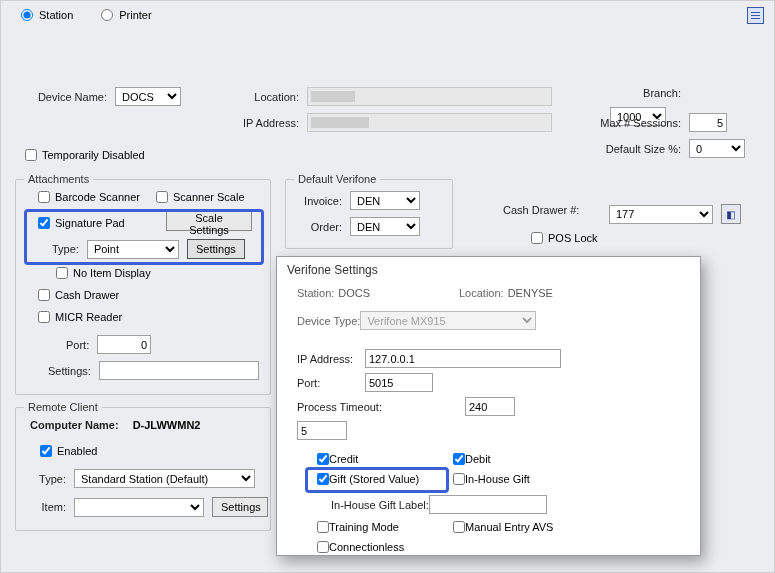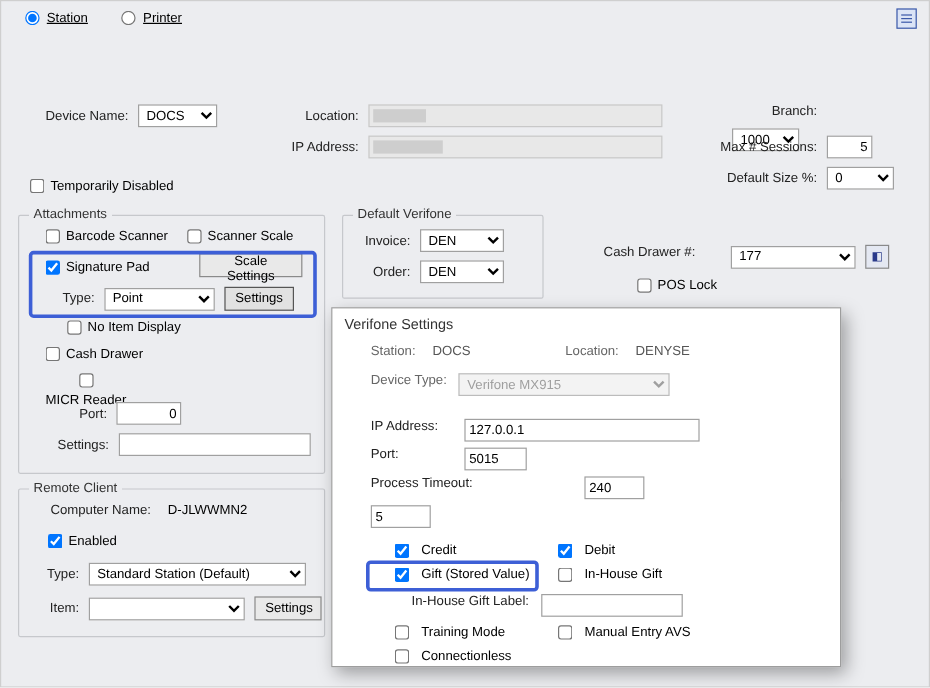--- a/index.html
+++ b/index.html
@@ -1,39 +1,39 @@
 <!DOCTYPE html>
 <html><head>
 <meta charset="utf-8">
 <style>
   * { box-sizing: border-box; font-family: "Segoe UI", Tahoma, Arial, sans-serif; font-size: 11px; }
   body { margin: 0; background: #fff; }
   .window { position: relative; width: 775px; height: 573px; background: #ecedf0; border: 1px solid #cfcfcf; }
   .ham { position: absolute; top: 6px; right: 10px; width: 17px; height: 17px; border: 1px solid #3a58a8; background: #dbe4f6; display:flex; flex-direction:column; justify-content:center; gap:2px; padding:2px 3px;}
   .ham div { height:1px; background:#3a58a8; }
   .radio-row { position:absolute; top:8px; left:20px; display:flex; gap:28px; align-items:center; }
-  .radio { display:flex; align-items:flex-end; gap:6px;text-decoration:underline; }
+  .radio { display:flex; align-items:flex-end; gap:6px; }
   input[type=radio]{ margin:0; width:12px; height:12px; }
   .row { position:absolute; display:flex; align-items:center; gap:8px;}
   .lbl { color:#222; text-align:right; white-space:nowrap; }
   select, input[type=text] { height:19px; border:1px solid #a0a0a0; background:#fff; padding:0 3px; font-size:11px;}
   select { padding:0 0 0 2px; }
   .cb { display:flex; align-items:center; gap:5px; }
   input[type=checkbox]{ margin:0; width:12px; height:12px;}
   fieldset { position:absolute; border:1px solid #c6c8cc; border-radius:2px; padding:0; margin:0; }
   legend { padding:0 4px; color:#333; font-size:11px; margin-left:8px;}
   .btn { height:20px; border:1px solid #8a8a8a; background:#e9e9e9; padding:0 8px; font-size:11px; cursor:pointer;}
   .iconbtn { width:20px; height:20px; border:1px solid #8a8a8a; background:#e4e8f2; display:inline-flex; align-items:center; justify-content:center; font-size:10px; color:#2a3a8a;}
   .ro { background:#e8e8e8; border:1px solid #c8c8c8; }
   .redblock { display:inline-block; height:11px; background:#cecece; }
   .highlight { outline:3px solid #3d5fd6; outline-offset:-1px; border-radius:2px; }
   
   .popup { position:absolute; left:275px; top:255px; width:425px; height:300px; background:#fff; border:1px solid #9d9d9d; box-shadow:4px 6px 14px rgba(0,0,0,.35); }
   .popup-title { padding:6px 10px; color:#333; font-size:12px;}
-  .popup .prow { position:absolute; display:flex; align-items:flex-start; gap:10px;margin-left:12px;}
+  .popup .prow { position:absolute; display:flex; align-items:center; gap:0;}
   .greytxt{ color:#666; }
 </style>
 </head>
 <body>
 
 <div class="window">
   <div class="ham">
       <div></div>
       <div></div>
       <div></div>
@@ -110,21 +110,21 @@
     </div>
 
     <div class="row cb" style="top:82px;left:40px; position:absolute;">
       <input type="checkbox" style="">
       <span>No Item Display</span>
     </div>
     <div class="row cb" style="top:104px;left:22px; position:absolute;">
       <input type="checkbox" style="">
       <span>Cash Drawer</span>
     </div>
-    <div class="row cb" style="top:126px;left:22px; position:absolute;flex-direction:column;">
+    <div class="row cb" style="top:126px;left:22px; position:absolute;">
       <input type="checkbox" style="">
       <span>MICR Reader</span>
     </div>
     <div class="row" style="top:150px;left:50px; position:absolute;">
       <span class="lbl">Port:</span>
       <input type="text" style="width: 54px; text-align: right;" value="0">
     </div>
     <div class="row" style="top:176px;left:32px; position:absolute;">
       <span class="lbl">Settings:</span>
       <input type="text" style="width: 160px;" value="">
@@ -156,21 +156,21 @@
   </div>
 
   <div style="position:absolute;top:300px;left:576px;">Pricing Enabled</div>
   <div style="position:absolute;top:322px;left:576px;">ccess</div>
   <div style="position:absolute;top:344px;left:576px;">ew Line</div>
   <input type="text" style="position: absolute; top: 365px; left: 576px; width: 110px;">
   <select style="position:absolute;top:398px;left:596px;width:104px"><option>t customer entry</option></select>
 
   <fieldset style="top:400px; left:14px; width:256px; height:130px;">
     <legend>Remote Client</legend>
-    <div class="row" style="top:6px;left:26px;position:absolute;">
+    <div class="row" style="top:6px;left:14px;position:absolute;font-weight:bold;">
       <span class="lbl">Computer Name:</span>
       <span style="margin-left:6px;">D-JLWWMN2</span>
     </div>
     <div class="row cb" style="top:32px;left:24px;position:absolute;">
       <input type="checkbox" checked="" style="">
       <span>Enabled</span>
     </div>
     <div class="row" style="top:56px;left:14px;position:absolute;">
       <span class="lbl" style="width:36px">Type:</span>
       <select style="width:181px"><option>Standard Station (Default)</option></select>
@@ -197,21 +197,21 @@
       <span class="greytxt">Device Type:</span>
       <select disabled="" style="width:176px;background:#efefef;color:#777"><option>Verifone MX915</option></select>
     </div>
 
     <div class="prow" style="top:92px;left:20px;">
       <span class="lbl" style="width:68px;text-align:left">IP Address:</span>
       <input type="text" style="width: 196px;" value="127.0.0.1">
     </div>
     <div class="prow" style="top:116px;left:20px;">
       <span class="lbl" style="width:68px;text-align:left">Port:</span>
-      <input type="text" style="width: 52px;" value="5015">
+      <input type="text" style="width: 68px;" value="5015">
     </div>
     <div class="prow" style="top:140px;left:20px;">
       <span class="lbl" style="width:168px;text-align:left">Process Timeout:</span>
       <input type="text" style="width: 50px;" value="240">
     </div>
     <div class="prow" style="top:164px;left:20px;">
       <input type="text" style="width: 50px;" value="5">
     </div>
 
     <div class="prow cb" style="top:196px;left:40px;">

